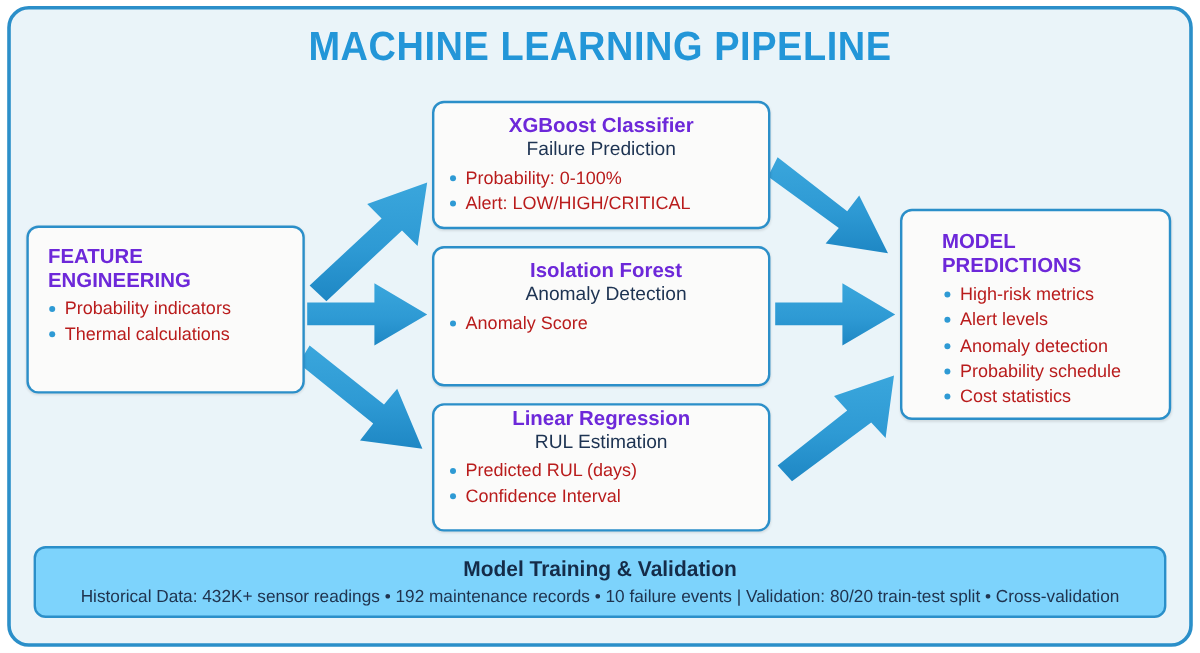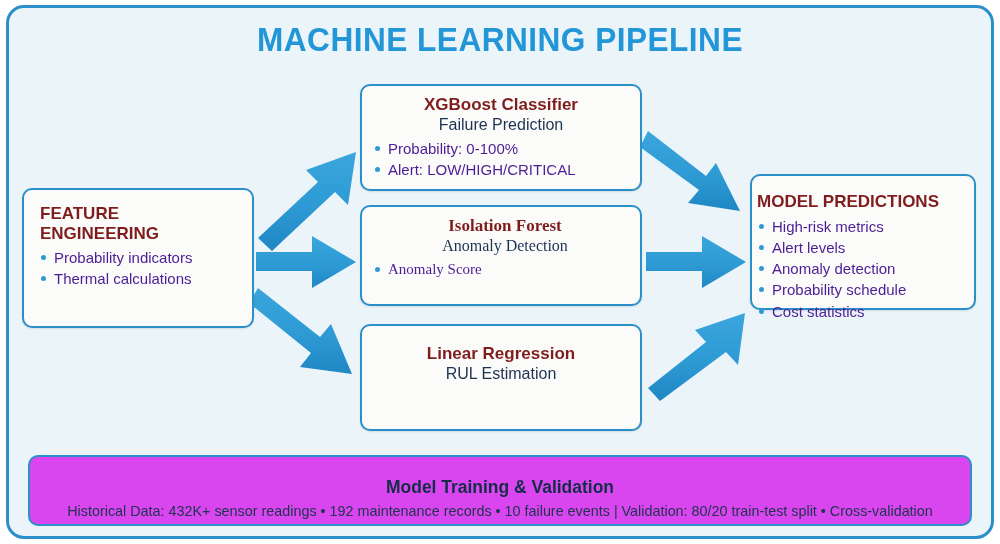--- a/index.html
+++ b/index.html
@@ -38,73 +38,73 @@
   
   .box{
     position:absolute;
     box-sizing:border-box;
     background:#fbfbfa;
     border:2.5px solid #2b8fc9;
     border-radius:10px;
     box-shadow:0 1px 2px rgba(0,0,0,0.10);
   }
   .box .hd{
-    color:#7f1d1d;
+    color:#6d28d9;
     font-weight:bold;
     font-size:17px;
     line-height:1.15;
   }
   .box .sub{
     color:#1d3352;
     font-size:16px;
     line-height:1.2;
     text-align:center;
   }
   .box ul{
     list-style:none;
     margin:4px 0 0 0;
     padding:0;
   }
   .box ul li{
     position:relative;
-    color:#4c1d95;
+    color:#b91c1c;
     font-size:15px;
     line-height:1.42;
     padding-left:16px;
     white-space:nowrap;
   }
   .box ul li:before{
     content:"";
     position:absolute;
     left:3px;top:8px;
     width:5px;height:5px;
     border-radius:50%;
     background:#2e9ad4;
   }
   .center-hd{text-align:center;}
 
   
   #node-feature{left:22px;top:188px;width:232px;height:140px;padding:14px 12px 0 14px;}
   #node-feature .hd{font-size:17px;margin:0 0 3px 2px;}
   #node-xgboost{left:360px;top:84px;width:282px;height:107px;padding:9px 10px 0 10px;}
-  #node-isolation{left:360px;top:205px;width:282px;height:101px;padding:9px 2px 0 10px;font-family:Liberation Serif, serif;}
-  #node-linear{left:360px;top:324px;width:282px;height:107px;padding:18px 10px 0 10px;}
-  #node-predictions{left:750px;top:174px;width:226px;height:136px;padding:16px 10px 0 4px;}
+  #node-isolation{left:360px;top:205px;width:282px;height:117px;padding:9px 2px 0 10px;}
+  #node-linear{left:360px;top:336px;width:282px;height:107px;padding:1px 10px 0 10px;}
+  #node-predictions{left:750px;top:174px;width:226px;height:176px;padding:16px 10px 0 32px;}
   #node-predictions .hd{font-size:17px;margin:0 0 4px 1px;}
 
   
   #banner{
     position:absolute;
     left:28px;top:455px;
-    width:944px;height:71px;
+    width:944px;height:60px;
     box-sizing:border-box;
-    background:#d946ef;
+    background:#7dd3fc;
     border:2.5px solid #2b8fc9;
     border-radius:10px;
-    padding-top:20px;
+    padding-top:7px;
   }
   #banner .btitle{
     text-align:center;
     color:#152c49;
     font-weight:bold;
     font-size:18px;
     transform:scaleX(0.97);
   }
   #banner .bsub{
     text-align:center;
@@ -184,20 +184,24 @@
     <div class="hd center-hd">Isolation Forest</div>
     <div class="sub">Anomaly Detection</div>
     <ul>
       <li>Anomaly Score</li>
     </ul>
   </div>
 
   <div class="box" id="node-linear">
     <div class="hd center-hd">Linear Regression</div>
     <div class="sub">RUL Estimation</div>
+    <ul>
+      <li>Predicted RUL (days)</li>
+      <li>Confidence Interval</li>
+    </ul>
   </div>
 
   <div class="box" id="node-predictions">
     <div class="hd">MODEL PREDICTIONS</div>
     <ul>
       <li>High-risk metrics</li>
       <li>Alert levels</li>
       <li>Anomaly detection</li>
       <li>Probability schedule</li>
       <li>Cost statistics</li>

